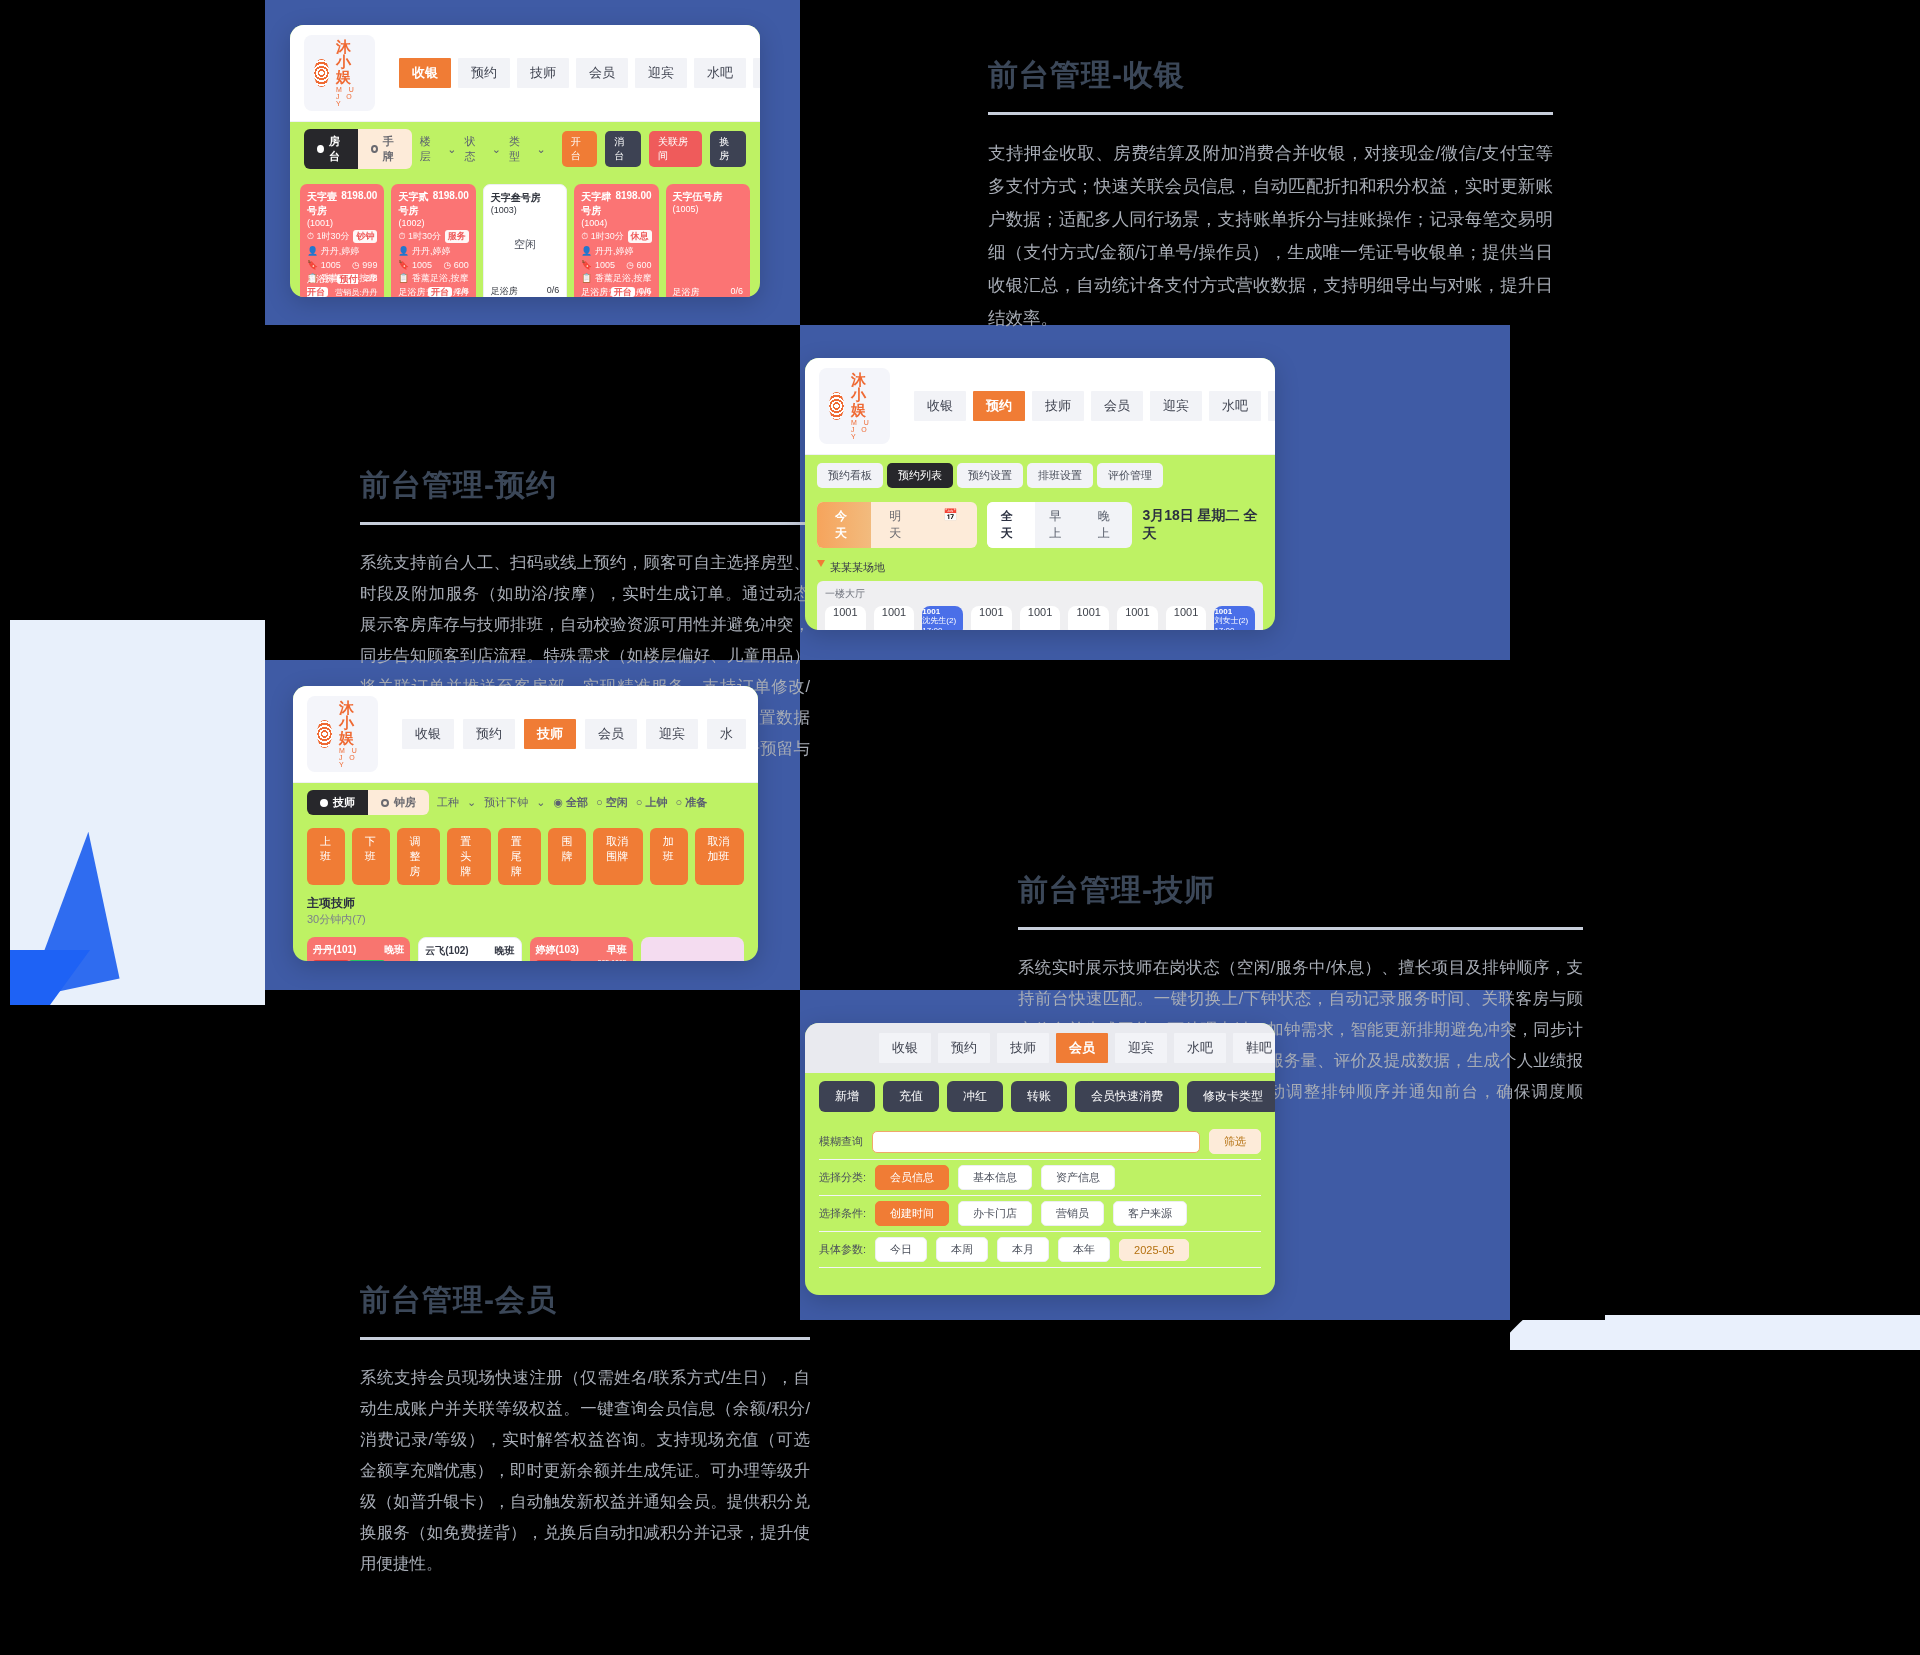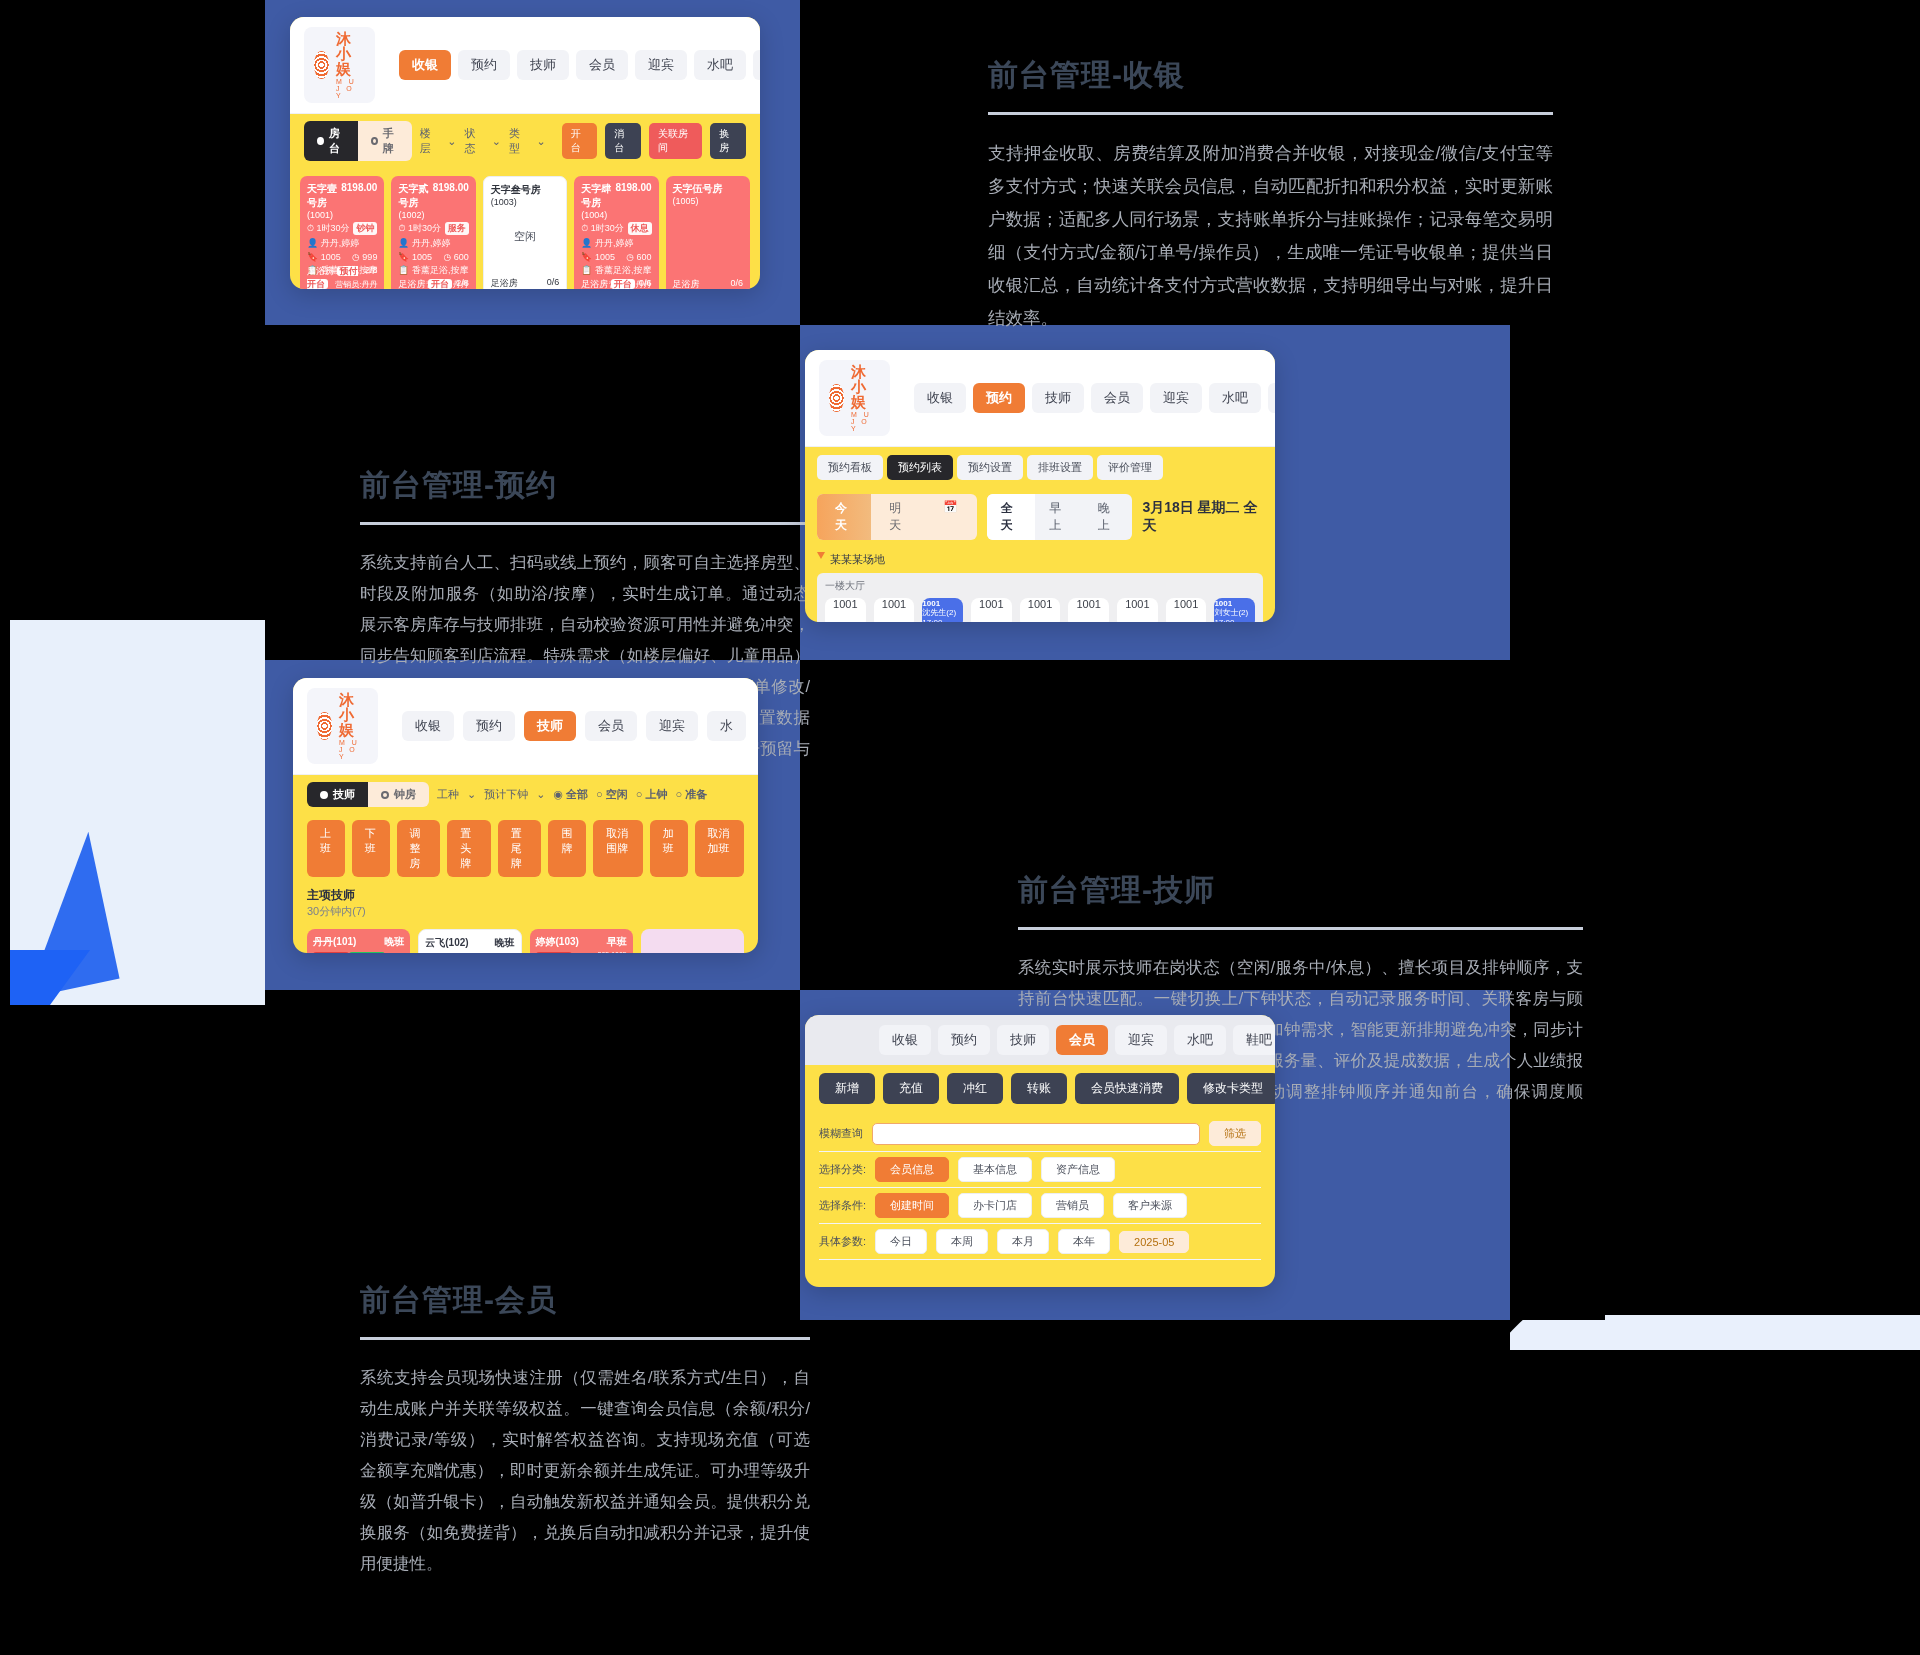--- a/index.html
+++ b/index.html
@@ -46,40 +46,41 @@
     font-size:30px; font-weight:bold; color:#3b4758;
     letter-spacing:1px; margin-bottom:16px;
   }
   .txt-rule { height:3px; background:#c7cedb; margin-bottom:22px; }
   .txt-body {
     font-size:17.5px; line-height:33px; color:#a8adb6; text-align:justify;
   }
 
   
   .app {
-    position:absolute; background:#fde047; border-radius:14px; overflow:hidden;
+    position:absolute; background:#bef264; border-radius:14px; overflow:hidden;
     box-shadow:0 6px 24px rgba(0,0,0,.18);
+    margin-top:8px;
   }
   .app-head {
     display:flex; align-items:center; gap:10px; padding:10px 14px; background:#fff;
   }
   .logo { display:flex; align-items:center; gap:7px; background:#f4f5fa;
           border-radius:8px; padding:4px 10px; }
   .logo-mark { width:28px; height:28px; border-radius:50%;
     background:
       radial-gradient(circle, #fff 0 14%, #ef6a33 14% 24%, #fff 24% 34%,
                       #ef6a33 34% 45%, #fff 45% 55%, #ef6a33 55% 70%,
                       #fff 70% 80%, #ef6a33 80% 100%);
   }
   .logo-txt { line-height:1; }
   .logo-cn { font-size:15px; font-weight:bold; color:#ef6a33; letter-spacing:1px; }
   .logo-en { font-size:7px; color:#ef6a33; letter-spacing:2.5px; margin-top:2px; }
   .nav { display:flex; gap:7px; margin-left:14px; flex:1; }
   .nav-item {
-    padding:6px 13px; border-radius:6px; background:#f2f3f7;
+    padding:6px 13px; border-radius:1px; background:#f2f3f7;
     font-size:13px; color:#3f4350; white-space:nowrap;
   }
   .nav-item.active { background:#f07c35; color:#fff; font-weight:bold; }
 
   
   .filters { display:flex; align-items:center; gap:8px; padding:7px 14px;
              border-top:1px solid #f0f1f4; font-size:11px; }
   .seg { display:flex; border-radius:6px; overflow:hidden; }
   .seg span { padding:5px 13px; font-size:11px; display:flex; align-items:center; gap:5px; }
   .seg .on { background:#27272b; color:#fff; }

